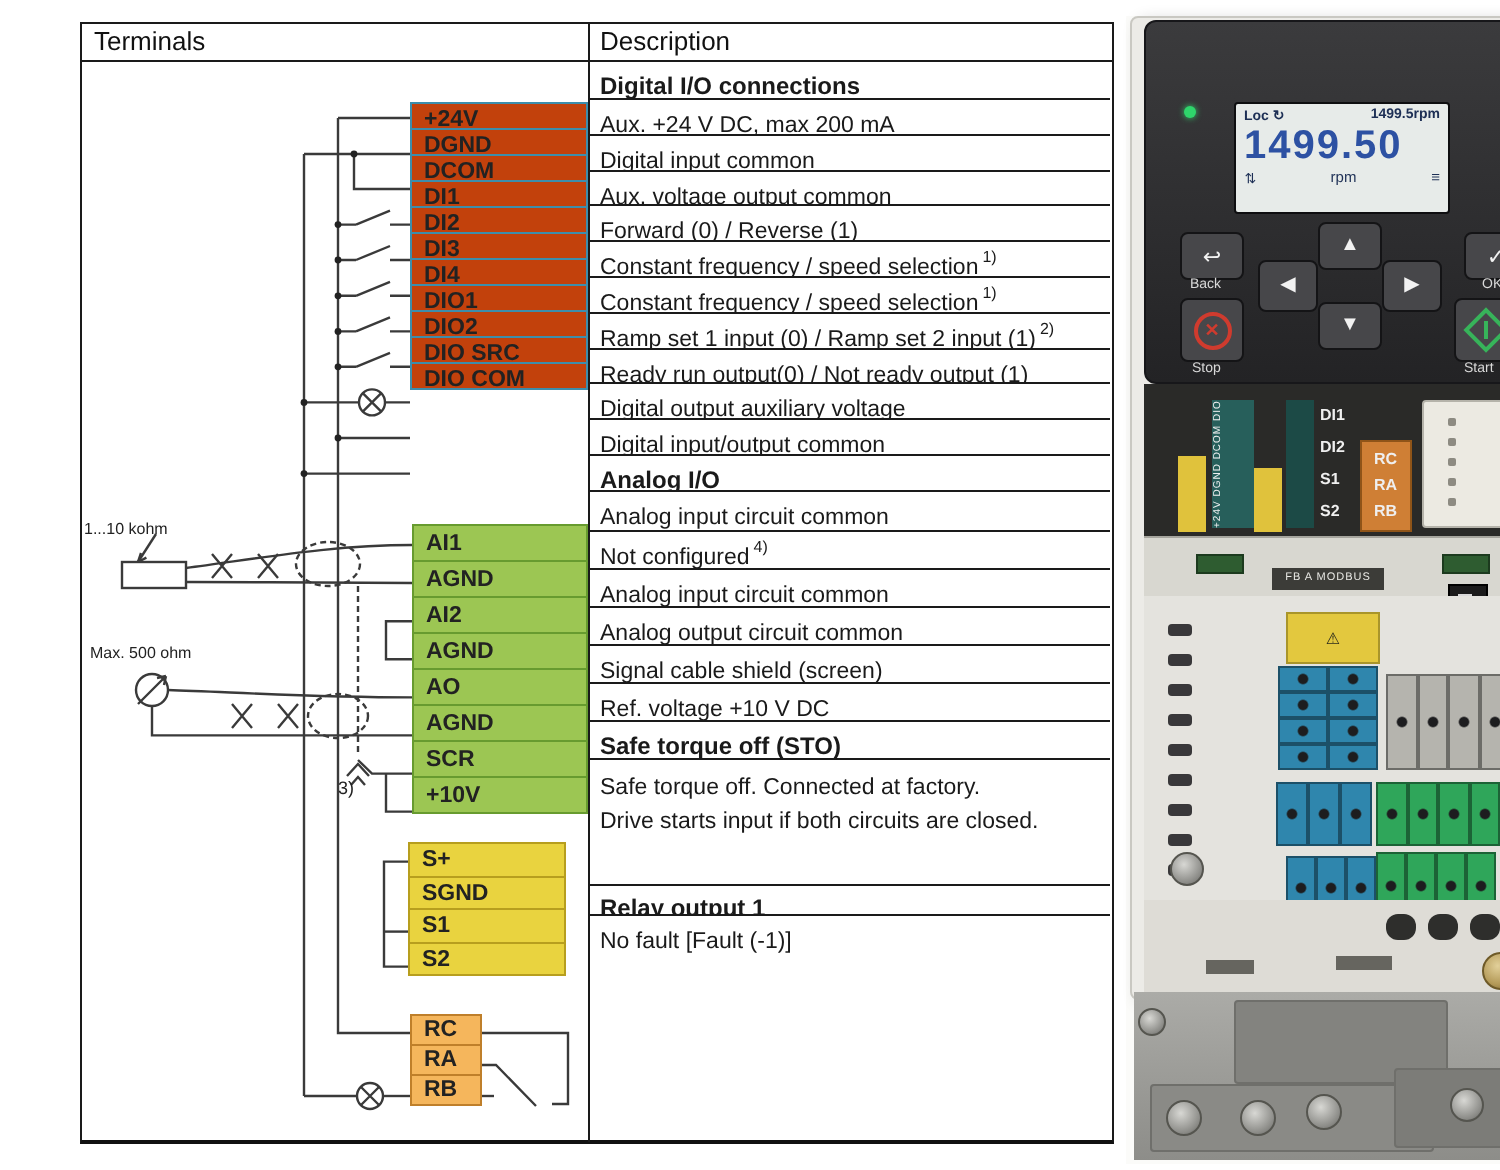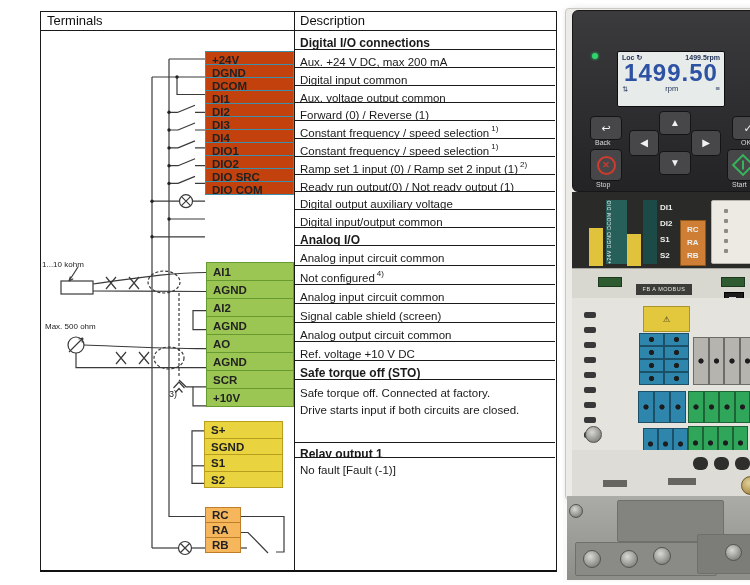--- a/index.html
+++ b/index.html
@@ -49,21 +49,21 @@
   #wires{position:absolute;left:0;top:0;}
 
   
   #photo{position:absolute;left:527px;top:8px;width:221px;height:574px;background:#fbfbf9;}
   #unit{position:absolute;left:2px;top:0px;width:217px;height:490px;background:#ecebe7;border:1px solid #c9c8c2;border-radius:4px;box-shadow:4px 2px 8px rgba(0,0,0,.18);}
 
   #keypad{position:absolute;left:9px;top:2px;width:203px;height:180px;background:linear-gradient(#3b3b3d,#232325);border-radius:6px;border:1px solid #17171a;}
   #led{position:absolute;left:19px;top:42px;width:6px;height:6px;border-radius:50%;background:#2fd56b;box-shadow:0 0 3px #2fd56b;}
   #lcd{position:absolute;left:44px;top:40px;width:108px;height:56px;background:#e7ebe9;border:1px solid #0e0e10;border-radius:2px;box-sizing:border-box;padding:2px 4px;}
   .lcdtop{display:flex;justify-content:space-between;font-size:7px;font-weight:bold;color:#1d2f55;}
-  .lcdmain{font-size:24px;font-weight:bold;color:#2d51a3;text-align:center;line-height:22px;letter-spacing:1px;}
+  .lcdmain{font-size:20px;font-weight:bold;color:#2d51a3;line-height:22px;letter-spacing:1px;}
   .lcdbot{display:flex;justify-content:space-between;font-size:7.5px;color:#1d2f55;align-items:center;}
   .lcdarrows{display:inline-block;transform:rotate(90deg);font-size:7px;}
   .key{position:absolute;background:#47474a;border-radius:4px;border:1px solid #141416;color:#f2f2f2;display:flex;align-items:center;justify-content:center;}
   .keylabel{position:absolute;font-size:7px;color:#d9d9d9;}
   .tri{font-size:10px;line-height:10px;}
   #stopring{width:15px;height:15px;border:2px solid #cf3b2e;border-radius:50%;display:flex;align-items:center;justify-content:center;color:#cf3b2e;font-size:9px;font-weight:bold;}
   #startdiamond{width:12px;height:12px;border:2px solid #37b45a;transform:rotate(45deg);position:relative;}
   #startbar{position:absolute;left:50%;top:50%;width:2px;height:9px;background:#37b45a;transform:translate(-50%,-50%) rotate(-45deg);}
 
   #midsection{position:absolute;left:9px;top:184px;width:203px;height:76px;background:#2a2a28;}
@@ -252,25 +252,25 @@
       </div>
       <div class="drow sec-ana">
         <span>Not configured</span><sup class="dsup">4)</sup>
         <div class="dline2"></div>
       </div>
       <div class="drow sec-ana">
         <span>Analog input circuit common</span><sup class="dsup"></sup>
         <div class="dline2"></div>
       </div>
       <div class="drow sec-ana">
+        <span>Analog output circuit common</span><sup class="dsup"></sup>
+        <div class="dline2"></div>
+      </div>
+      <div class="drow sec-ana">
         <span>Signal cable shield (screen)</span><sup class="dsup"></sup>
-        <div class="dline2"></div>
-      </div>
-      <div class="drow sec-ana">
-        <span>Analog output circuit common</span><sup class="dsup"></sup>
         <div class="dline2"></div>
       </div>
       <div class="drow sec-ana">
         <span>Ref. voltage +10 V DC</span><sup class="dsup"></sup>
         <div class="dline2"></div>
       </div>
       <div class="drow bold sec-shdr">
         <span>Safe torque off (STO)</span><sup class="dsup"></sup>
         <div class="dline2"></div>
       </div>

